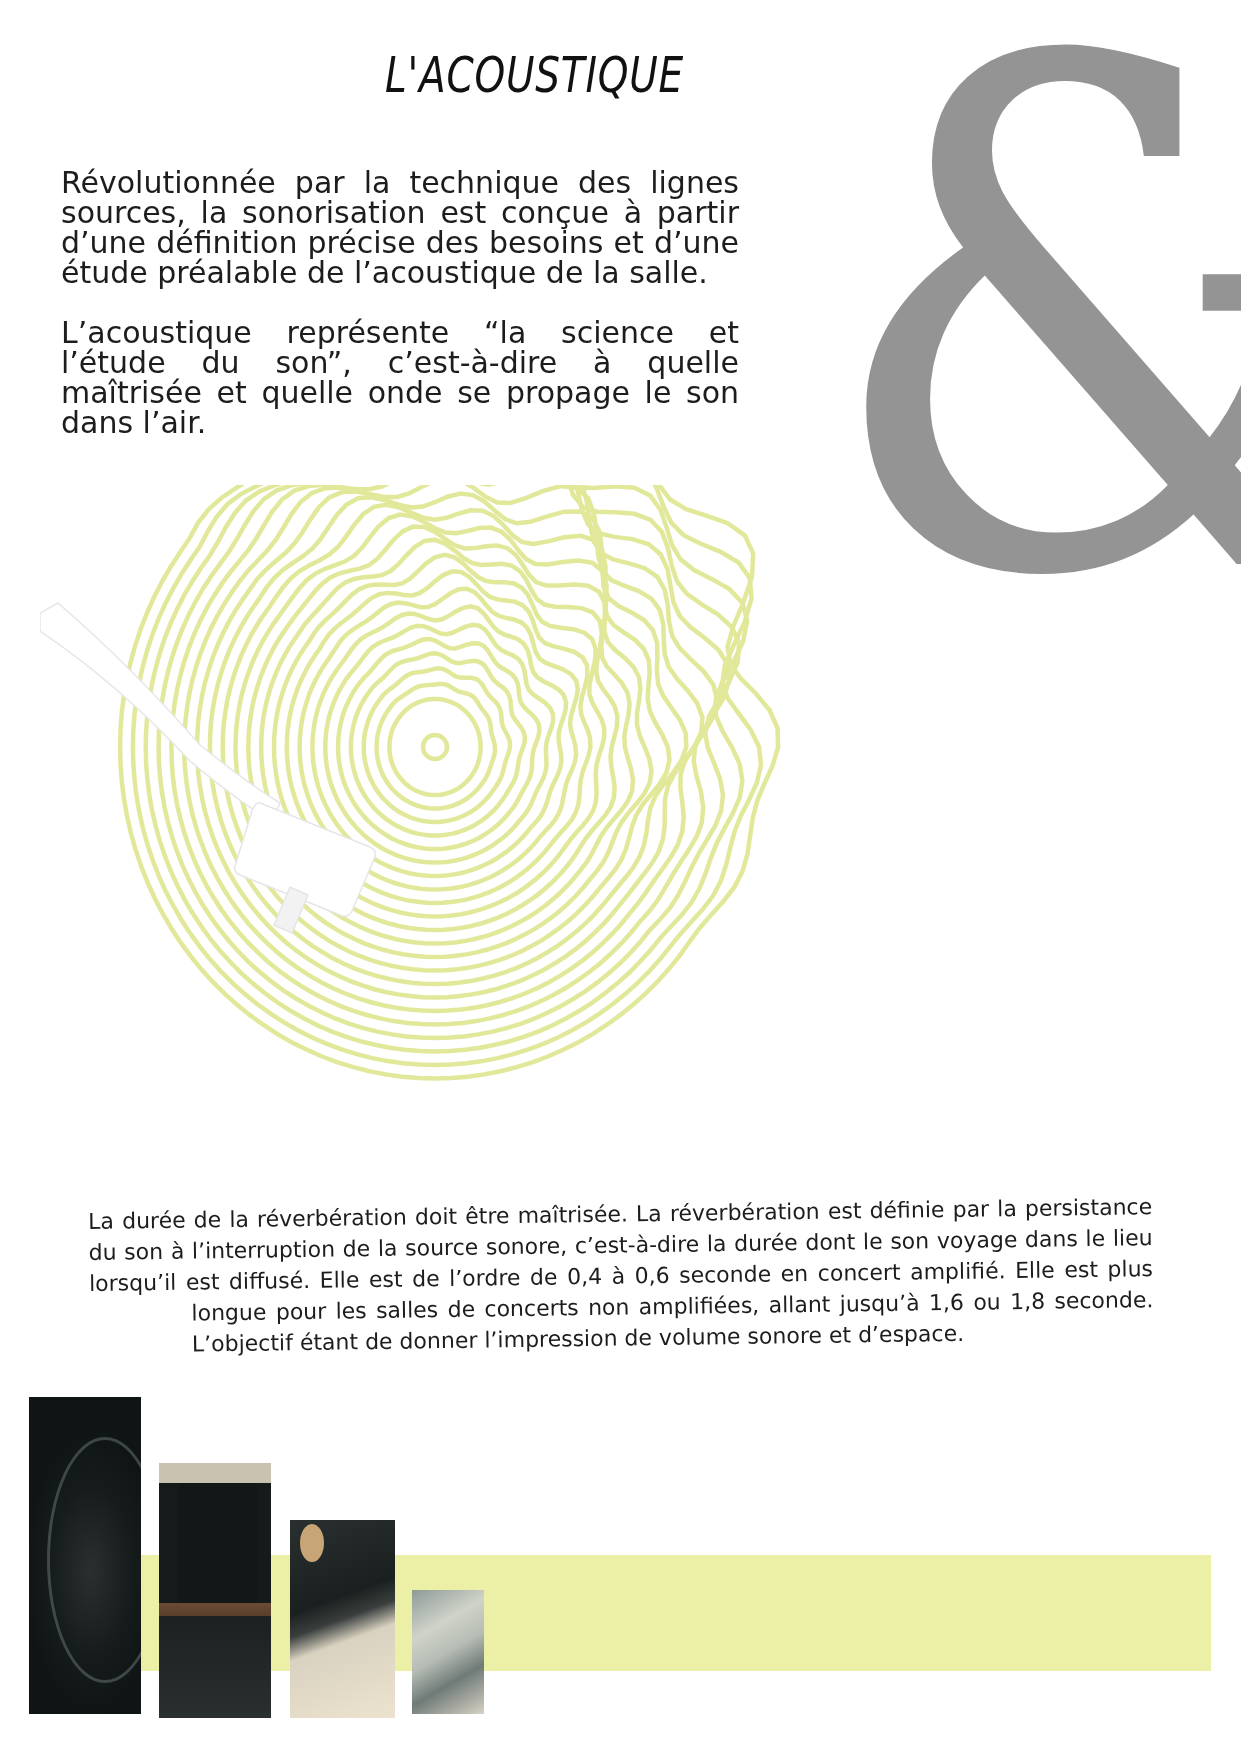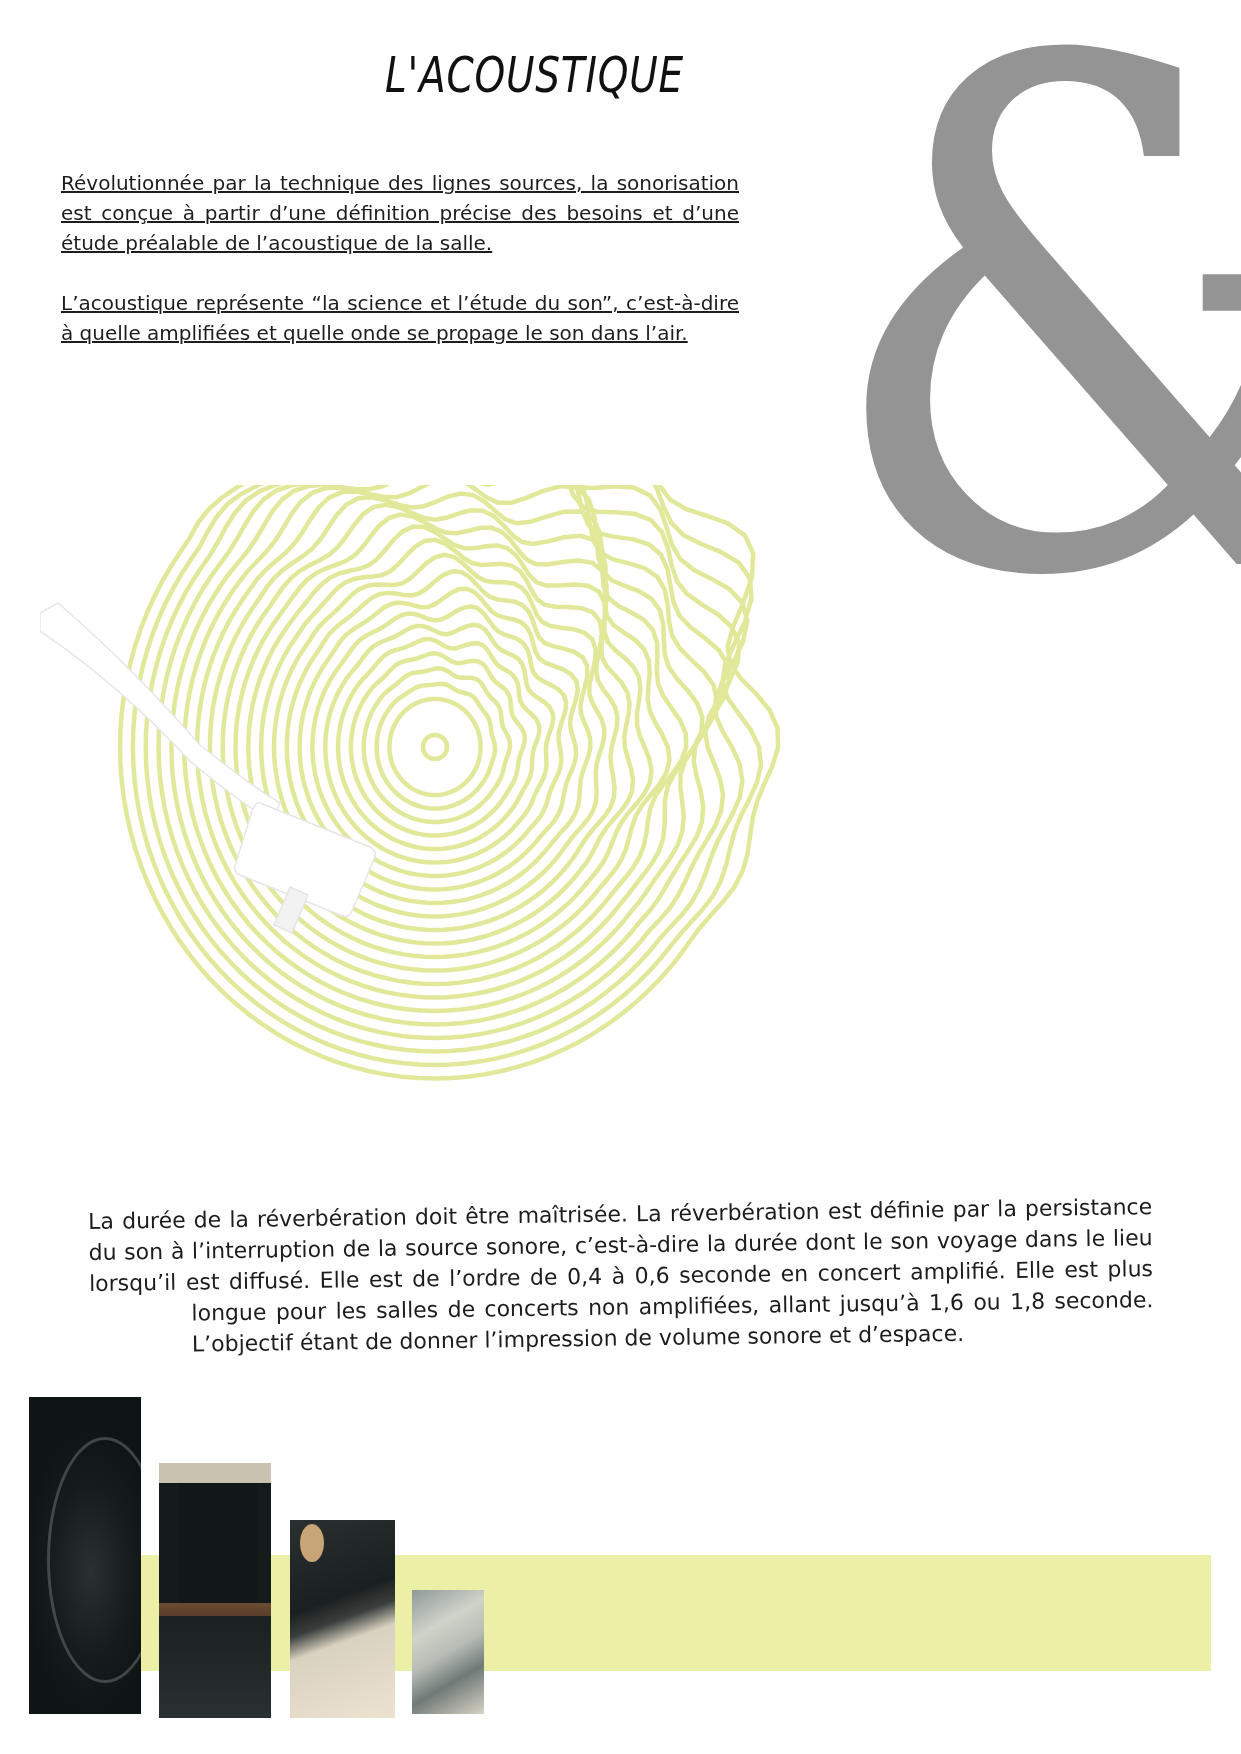--- a/index.html
+++ b/index.html
@@ -16,23 +16,22 @@
     .ampersand {
       position: absolute; left: 820px; top: -28px;
       font-family: "DejaVu Serif", "Liberation Serif", serif;
       font-size: 700px; line-height: 700px; color: #949494;
       transform: scaleX(0.92); transform-origin: left top;
       z-index: 1; pointer-events: none;
     }
 
     .intro {
       position: absolute; left: 61px; top: 168px; width: 678px;
-      font-size: 20px; line-height: 30px; text-align: justify;
+      font-size: 30px; line-height: 30px; text-align: justify;
       z-index: 3;
-      text-decoration: underline;
     }
     .intro p { margin: 0 0 30px 0; }
 
     .vinyl { position: absolute; left: 40px; top: 485px; width: 850px; height: 680px; z-index: 2; }
 
     .reverb {
       position: absolute; left: 88px; top: 1206px; width: 1064px;
       font-size: 22px; line-height: 31px; color: #1d1d1b;
       transform: rotate(-0.8deg); transform-origin: left top;
       z-index: 3;
@@ -59,21 +58,21 @@
   </style>
 </head>
 <body>
 
 <div class="title">L'ACOUSTIQUE</div>
 
 <div class="ampersand">&amp;</div>
 
 <div class="intro">
   <p>Révolutionnée par la technique des lignes sources, la sonorisation est conçue à partir d’une définition précise des besoins et d’une étude préalable de l’acoustique de la salle.</p>
-  <p>L’acoustique représente “la science et l’étude du son”, c’est-à-dire à quelle amplifiées et quelle onde se propage le son dans l’air.</p>
+  <p>L’acoustique représente “la science et l’étude du son”, c’est-à-dire à quelle maîtrisée et quelle onde se propage le son dans l’air.</p>
 </div>
 
 <svg class="vinyl" viewBox="0 0 850 680" xmlns="http://www.w3.org/2000/svg">
   <g id="grooves" fill="none" stroke="#e2e89a" stroke-width="4.5">
       <path d="M440.6 262.0 L440.5 264.5 L440.4 267.0 L440.0 269.5 L439.6 272.0 L439.0 274.4 L438.4 276.8 L437.6 279.2 L436.7 281.5 L435.6 283.8 L434.5 286.0 L433.2 288.1 L431.9 290.2 L430.4 292.2 L428.9 294.1 L427.2 295.9 L425.5 297.7 L423.7 299.3 L421.8 300.8 L419.8 302.3 L417.8 303.6 L415.7 304.8 L413.5 305.9 L411.3 306.8 L409.1 307.7 L406.8 308.4 L404.5 309.0 L402.1 309.4 L399.8 309.7 L397.4 309.9 L395.0 310.0 L392.6 309.9 L390.2 309.7 L387.9 309.4 L385.5 309.0 L383.2 308.4 L380.9 307.7 L378.7 306.8 L376.5 305.9 L374.3 304.8 L372.2 303.6 L370.2 302.3 L368.2 300.8 L366.3 299.3 L364.5 297.7 L362.8 295.9 L361.1 294.1 L359.6 292.2 L358.1 290.2 L356.8 288.1 L355.5 286.0 L354.4 283.8 L353.3 281.5 L352.4 279.2 L351.6 276.8 L351.0 274.4 L350.4 272.0 L350.0 269.5 L349.6 267.0 L349.5 264.5 L349.4 262.0 L349.5 259.5 L349.6 257.0 L350.0 254.5 L350.4 252.0 L351.0 249.6 L351.6 247.2 L352.4 244.8 L353.3 242.5 L354.4 240.2 L355.5 238.0 L356.8 235.9 L358.1 233.8 L359.6 231.8 L361.1 229.9 L362.8 228.1 L364.5 226.3 L366.3 224.7 L368.2 223.2 L370.2 221.7 L372.2 220.4 L374.3 219.2 L376.5 218.1 L378.7 217.2 L380.9 216.3 L383.2 215.6 L385.5 215.0 L387.9 214.6 L390.2 214.3 L392.6 214.1 L395.0 214.0 L397.4 214.1 L399.8 214.3 L402.1 214.6 L404.5 215.0 L406.8 215.6 L409.1 216.3 L411.3 217.2 L413.5 218.1 L415.7 219.2 L417.8 220.4 L419.8 221.7 L421.8 223.2 L423.7 224.7 L425.5 226.3 L427.2 228.1 L428.9 229.9 L430.4 231.8 L431.9 233.8 L433.2 235.9 L434.5 238.0 L435.6 240.2 L436.7 242.5 L437.6 244.8 L438.4 247.2 L439.0 249.6 L439.6 252.0 L440.0 254.5 L440.4 257.0 L440.5 259.5 L440.6 262.0 Z"></path>
       <path d="M455.0 262.0 L455.1 265.3 L454.6 268.6 L453.8 271.8 L452.8 274.9 L451.7 278.0 L450.8 281.1 L449.7 284.1 L448.6 287.1 L447.3 290.1 L445.8 292.9 L444.1 295.6 L442.3 298.2 L440.4 300.7 L438.4 303.2 L436.3 305.5 L434.1 307.7 L431.8 309.8 L429.3 311.8 L426.8 313.6 L424.2 315.3 L421.5 316.8 L418.8 318.2 L415.9 319.4 L413.1 320.5 L410.1 321.4 L407.1 322.2 L404.1 322.7 L401.1 323.2 L398.1 323.4 L395.0 323.5 L391.9 323.4 L388.9 323.2 L385.9 322.7 L382.9 322.2 L379.9 321.4 L376.9 320.5 L374.1 319.4 L371.2 318.2 L368.5 316.8 L365.8 315.3 L363.2 313.6 L360.7 311.8 L358.2 309.8 L355.9 307.7 L353.7 305.5 L351.6 303.2 L349.6 300.7 L347.7 298.1 L346.0 295.5 L344.4 292.8 L342.9 289.9 L341.6 287.0 L340.5 284.0 L339.4 281.0 L338.6 277.9 L337.9 274.8 L337.3 271.6 L336.9 268.4 L336.7 265.2 L336.6 262.0 L336.7 258.8 L336.9 255.6 L337.3 252.4 L337.9 249.2 L338.6 246.1 L339.4 243.0 L340.5 240.0 L341.6 237.0 L342.9 234.1 L344.4 231.3 L346.0 228.5 L347.7 225.9 L349.6 223.3 L351.5 220.7 L353.5 218.3 L355.7 216.1 L358.1 214.1 L360.7 212.3 L363.3 210.6 L365.9 208.9 L368.5 207.2 L371.1 205.4 L373.7 203.7 L376.6 202.3 L379.5 201.2 L382.6 200.6 L385.7 200.2 L388.8 200.0 L391.9 199.7 L395.0 199.4 L398.1 199.0 L401.3 198.9 L404.4 199.3 L407.5 200.2 L410.3 201.7 L413.1 203.4 L415.8 205.0 L418.5 206.3 L421.5 207.2 L424.6 208.0 L427.8 208.8 L430.8 210.1 L433.5 212.0 L435.7 214.4 L437.6 217.1 L439.3 220.0 L441.1 222.7 L443.0 225.3 L445.0 227.8 L446.9 230.4 L448.6 233.3 L449.7 236.4 L450.4 239.6 L450.8 242.9 L451.2 246.1 L451.8 249.3 L452.7 252.4 L453.6 255.5 L454.5 258.7 L455.0 262.0 Z"></path>
       <path d="M470.0 262.0 L469.1 266.1 L467.8 270.1 L466.4 273.9 L465.2 277.7 L464.2 281.5 L463.3 285.4 L462.2 289.2 L460.8 292.8 L459.0 296.3 L457.0 299.7 L454.8 302.9 L452.6 306.1 L450.4 309.2 L447.9 312.2 L445.4 315.0 L442.7 317.7 L439.8 320.3 L436.9 322.7 L433.8 324.9 L430.6 327.0 L427.3 328.8 L424.0 330.5 L420.5 332.0 L417.0 333.3 L413.4 334.4 L409.8 335.4 L406.1 336.1 L402.4 336.6 L398.7 336.9 L395.0 337.0 L391.3 336.9 L387.6 336.6 L383.9 336.1 L380.2 335.4 L376.6 334.4 L373.0 333.3 L369.5 332.0 L366.0 330.5 L362.7 328.8 L359.4 327.0 L356.2 324.9 L353.1 322.7 L350.2 320.3 L347.3 317.7 L344.6 315.0 L342.1 312.2 L339.6 309.2 L337.4 306.1 L335.2 302.8 L333.3 299.5 L331.5 296.0 L329.9 292.5 L328.5 288.9 L327.2 285.2 L326.2 281.4 L325.3 277.6 L324.6 273.7 L324.1 269.8 L323.8 265.9 L323.8 262.0 L323.8 258.1 L324.1 254.2 L324.6 250.3 L325.3 246.4 L326.2 242.6 L327.2 238.8 L328.5 235.1 L329.9 231.5 L331.5 228.0 L333.3 224.5 L335.2 221.2 L337.4 217.9 L339.6 214.8 L341.9 211.6 L344.4 208.7 L347.3 206.2 L350.3 203.9 L353.3 201.6 L356.3 199.3 L359.2 196.7 L362.1 194.1 L365.2 191.6 L368.6 189.6 L372.2 188.2 L376.0 187.4 L379.8 187.0 L383.6 186.5 L387.4 185.7 L391.1 184.7 L395.0 183.7 L398.9 183.3 L402.8 183.9 L406.5 185.5 L410.0 187.7 L413.3 190.0 L416.7 191.8 L420.3 192.6 L424.3 192.8 L428.6 192.7 L432.8 193.0 L436.7 194.3 L440.0 196.8 L442.6 200.1 L444.8 203.8 L446.8 207.4 L449.2 210.6 L451.9 213.5 L454.9 216.2 L457.5 219.3 L459.6 222.8 L460.8 226.7 L461.3 230.9 L461.6 235.1 L462.2 239.0 L463.4 242.7 L465.2 246.3 L467.3 250.0 L469.0 253.8 L470.0 257.9 L470.0 262.0 Z"></path>
       <path d="M483.2 262.0 L481.4 266.8 L479.8 271.4 L478.7 276.0 L478.0 280.6 L477.3 285.2 L476.3 289.8 L474.8 294.2 L472.7 298.4 L470.3 302.4 L467.9 306.3 L465.5 310.2 L463.0 314.0 L460.3 317.7 L457.5 321.2 L454.5 324.6 L451.3 327.8 L447.9 330.8 L444.4 333.6 L440.8 336.2 L437.0 338.6 L433.2 340.9 L429.2 342.8 L425.1 344.6 L421.0 346.2 L416.8 347.5 L412.5 348.6 L408.2 349.4 L403.8 350.0 L399.4 350.4 L395.0 350.5 L390.6 350.4 L386.2 350.0 L381.8 349.4 L377.5 348.6 L373.2 347.5 L369.0 346.2 L364.9 344.6 L360.8 342.8 L356.8 340.9 L353.0 338.6 L349.2 336.2 L345.6 333.6 L342.1 330.8 L338.7 327.8 L335.5 324.6 L332.5 321.2 L329.7 317.7 L327.0 314.0 L324.5 310.2 L322.2 306.3 L320.1 302.2 L318.2 298.0 L316.5 293.7 L315.0 289.3 L313.8 284.9 L312.8 280.4 L312.0 275.8 L311.4 271.3 L311.0 266.6 L310.9 262.0 L311.0 257.4 L311.4 252.7 L312.0 248.2 L312.8 243.6 L313.8 239.1 L315.0 234.7 L316.5 230.3 L318.2 226.0 L320.1 221.8 L322.2 217.8 L324.5 213.8 L327.0 210.0 L329.6 206.3 L332.4 202.7 L335.6 199.4 L338.9 196.5 L342.3 193.5 L345.5 190.3 L348.7 187.0 L352.0 183.5 L355.5 180.4 L359.4 177.9 L363.7 176.3 L368.2 175.3 L372.7 174.5 L377.1 173.4 L381.4 171.9 L385.8 170.1 L390.4 168.7 L395.0 168.3 L399.6 169.3 L404.0 171.5 L408.2 174.3 L412.2 176.7 L416.4 178.0 L421.0 177.9 L426.0 176.9 L431.4 176.0 L436.6 176.1 L441.2 177.8 L444.9 181.1 L447.8 185.5 L450.3 190.1 L453.0 194.2 L456.3 197.5 L460.0 200.4 L463.9 203.3 L467.1 206.8 L469.4 211.2 L470.5 216.1 L470.9 221.3 L471.4 226.2 L472.6 230.6 L475.0 234.6 L478.1 238.6 L481.3 242.7 L483.8 247.2 L484.9 252.0 L484.6 257.1 L483.2 262.0 Z"></path>
       <path d="M494.5 262.0 L493.0 267.4 L492.3 272.8 L492.1 278.2 L491.8 283.7 L490.8 289.0 L489.1 294.2 L486.7 299.0 L484.0 303.7 L481.4 308.4 L478.9 313.0 L476.4 317.7 L473.6 322.1 L470.3 326.2 L467.0 330.3 L463.5 334.1 L459.8 337.8 L456.0 341.3 L452.0 344.5 L447.8 347.5 L443.4 350.3 L439.0 352.9 L434.4 355.2 L429.7 357.2 L424.9 359.0 L420.1 360.5 L415.1 361.8 L410.2 362.7 L405.1 363.4 L400.1 363.9 L395.0 364.0 L389.9 363.9 L384.9 363.4 L379.8 362.7 L374.9 361.8 L369.9 360.5 L365.1 359.0 L360.3 357.2 L355.6 355.2 L351.0 352.9 L346.6 350.3 L342.2 347.5 L338.0 344.5 L334.0 341.3 L330.2 337.8 L326.5 334.1 L323.0 330.3 L319.7 326.2 L316.6 322.0 L313.7 317.6 L311.1 313.0 L308.7 308.3 L306.5 303.5 L304.5 298.6 L302.8 293.5 L301.4 288.4 L300.2 283.2 L299.3 278.0 L298.6 272.7 L298.2 267.3 L298.1 262.0 L298.2 256.7 L298.6 251.3 L299.3 246.0 L300.2 240.8 L301.4 235.6 L302.8 230.5 L304.5 225.4 L306.5 220.5 L308.7 215.7 L311.1 211.0 L313.7 206.4 L316.6 202.0 L319.7 197.8 L323.1 193.8 L326.7 190.1 L330.3 186.3 L333.7 182.4 L337.1 178.2 L340.7 174.0 L344.7 170.3 L349.3 167.5 L354.2 165.5 L359.3 164.1 L364.4 162.7 L369.2 160.8 L374.1 158.4 L379.0 156.0 L384.2 154.3 L389.6 154.1 L395.0 155.6 L400.2 158.4 L405.1 161.3 L409.9 163.2 L414.9 163.4 L420.5 161.9 L426.6 159.7 L432.9 158.2 L438.8 158.4 L443.9 161.0 L447.9 165.5 L451.2 170.9 L454.3 176.0 L457.9 180.2 L462.3 183.3 L467.2 186.0 L471.8 189.2 L475.5 193.4 L477.7 198.7 L478.7 204.8 L479.3 210.8 L480.4 216.2 L482.9 220.8 L486.7 224.9 L491.4 229.0 L495.7 233.6 L498.6 238.8 L499.5 244.6 L498.6 250.5 L496.6 256.4 L494.5 262.0 Z"></path>
       <path d="M505.9 262.0 L506.0 268.1 L506.4 274.3 L506.5 280.6 L505.5 286.7 L503.5 292.6 L500.8 298.2 L497.9 303.6 L495.3 309.0 L493.0 314.5 L490.6 320.1 L487.7 325.4 L484.2 330.2 L480.3 334.7 L476.5 339.3 L472.6 343.7 L468.4 347.8 L464.1 351.8 L459.5 355.4 L454.8 358.9 L449.9 362.0 L444.8 364.9 L439.6 367.5 L434.3 369.8 L428.9 371.8 L423.4 373.6 L417.8 375.0 L412.2 376.1 L406.5 376.9 L400.7 377.3 L395.0 377.5 L389.3 377.3 L383.5 376.9 L377.8 376.1 L372.2 375.0 L366.6 373.6 L361.1 371.8 L355.7 369.8 L350.4 367.5 L345.2 364.9 L340.1 362.0 L335.2 358.9 L330.5 355.4 L325.9 351.8 L321.6 347.8 L317.4 343.7 L313.5 339.3 L309.7 334.7 L306.2 329.9 L303.0 324.9 L300.0 319.8 L297.2 314.4 L294.8 309.0 L292.6 303.4 L290.6 297.7 L289.0 291.9 L287.7 286.0 L286.6 280.1 L285.9 274.1 L285.4 268.0 L285.3 262.0 L285.4 256.0 L285.9 249.9 L286.6 243.9 L287.7 238.0 L289.0 232.1 L290.6 226.3 L292.6 220.6 L294.8 215.0 L297.2 209.6 L300.0 204.3 L303.0 199.1 L306.2 194.1 L309.7 189.3 L313.6 184.8 L317.4 180.3 L321.0 175.5 L324.7 170.6 L328.6 165.8 L333.1 161.6 L338.2 158.4 L343.7 156.0 L349.3 153.9 L354.8 151.7 L360.1 148.8 L365.4 145.6 L370.9 142.6 L376.8 140.9 L382.9 141.0 L389.1 143.0 L395.0 146.0 L400.7 148.5 L406.3 149.3 L412.2 147.9 L418.7 144.8 L425.7 141.6 L432.7 139.8 L439.2 140.7 L444.7 144.4 L449.2 150.1 L453.0 156.2 L457.0 161.5 L461.7 165.3 L467.3 168.0 L473.2 170.6 L478.5 174.2 L482.3 179.3 L484.5 185.7 L485.6 192.7 L486.6 199.4 L488.9 204.9 L493.0 209.4 L498.7 213.4 L504.9 217.6 L510.0 222.7 L512.9 228.8 L513.2 235.6 L511.5 242.6 L509.0 249.4 L506.9 255.8 L505.9 262.0 Z"></path>

